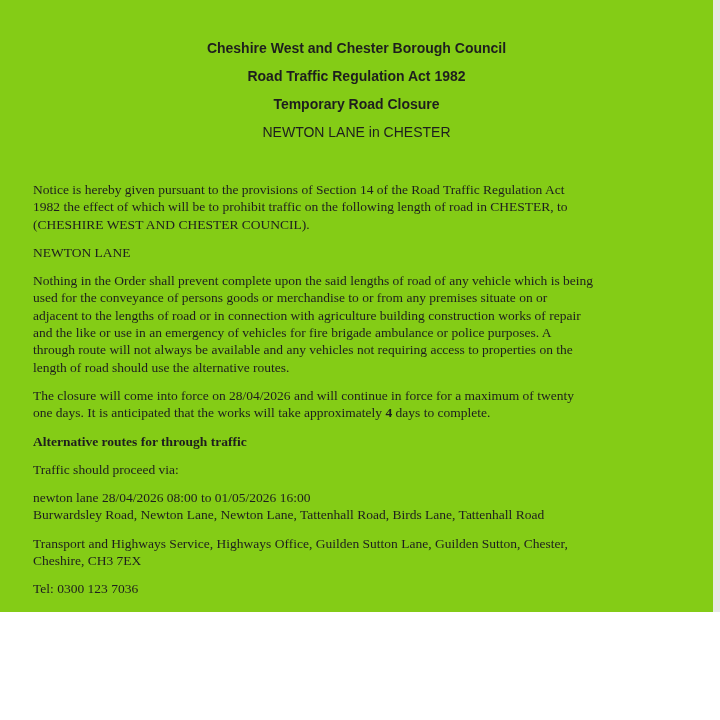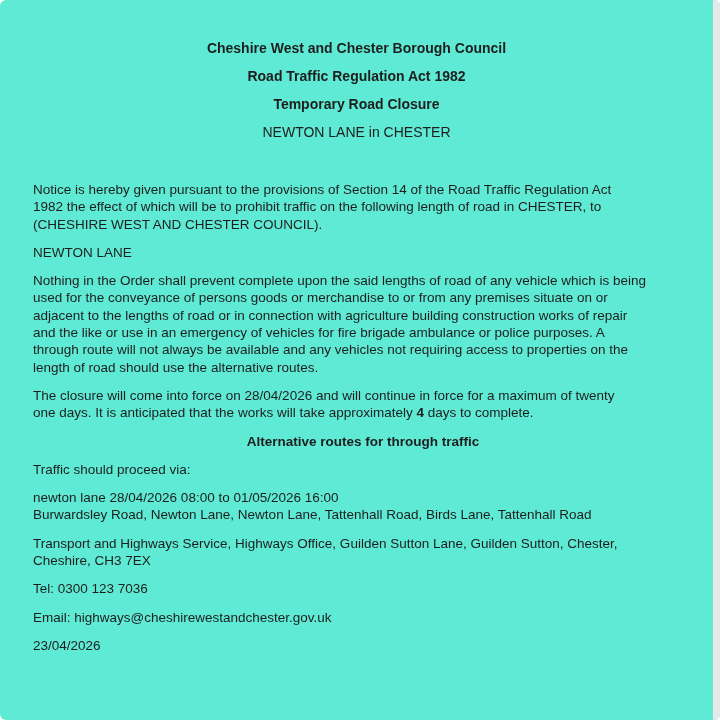--- a/index.html
+++ b/index.html
@@ -1,25 +1,24 @@
 <!DOCTYPE html>
 <html><head>
 <meta charset="utf-8">
 <style>
   * { margin: 0; padding: 0; box-sizing: border-box; }
   html, body { background: #ffffff; }
   .page {
     position: relative;
     width: 720px;
-    height: 720px;
-    background: #5eead4;
+    height: 612px;
+    background: #84cc16;
     overflow: hidden;
     font-family: "Liberation Sans", sans-serif;
     color: #1e1e1e;
-    border-radius: 6px;
   }
   .right-strip {
     position: absolute;
     top: 0; right: 0;
     width: 7px; height: 720px;
     background: #e8e8e8;
   }
   .header {
     position: absolute;
     top: 34px; left: 0;
@@ -33,26 +32,26 @@
     white-space: nowrap;
   }
   .h-line.regular { font-weight: normal; }
   .h-line .bold-run { font-weight: normal; }
   .body-text {
     position: absolute;
     top: 181px; left: 33px;
     width: 660px;
     font-size: 13.5px;
   }
-  .para { margin-bottom: 11px; }
+  .para { margin-bottom: 11px; font-family: Liberation Serif, serif; }
   .line {
     line-height: 17.3px;
     white-space: nowrap;
   }
-  .bold { font-weight: bold; text-align: center; }
+  .bold { font-weight: bold; }
   .bold-run { font-weight: bold; }
 </style>
 </head>
 <body>
 
 <div class="page">
 
   <div class="header">
     <div class="h-line">Cheshire West and Chester Borough Council</div>
     <div class="h-line">Road Traffic Regulation Act 1982</div>

